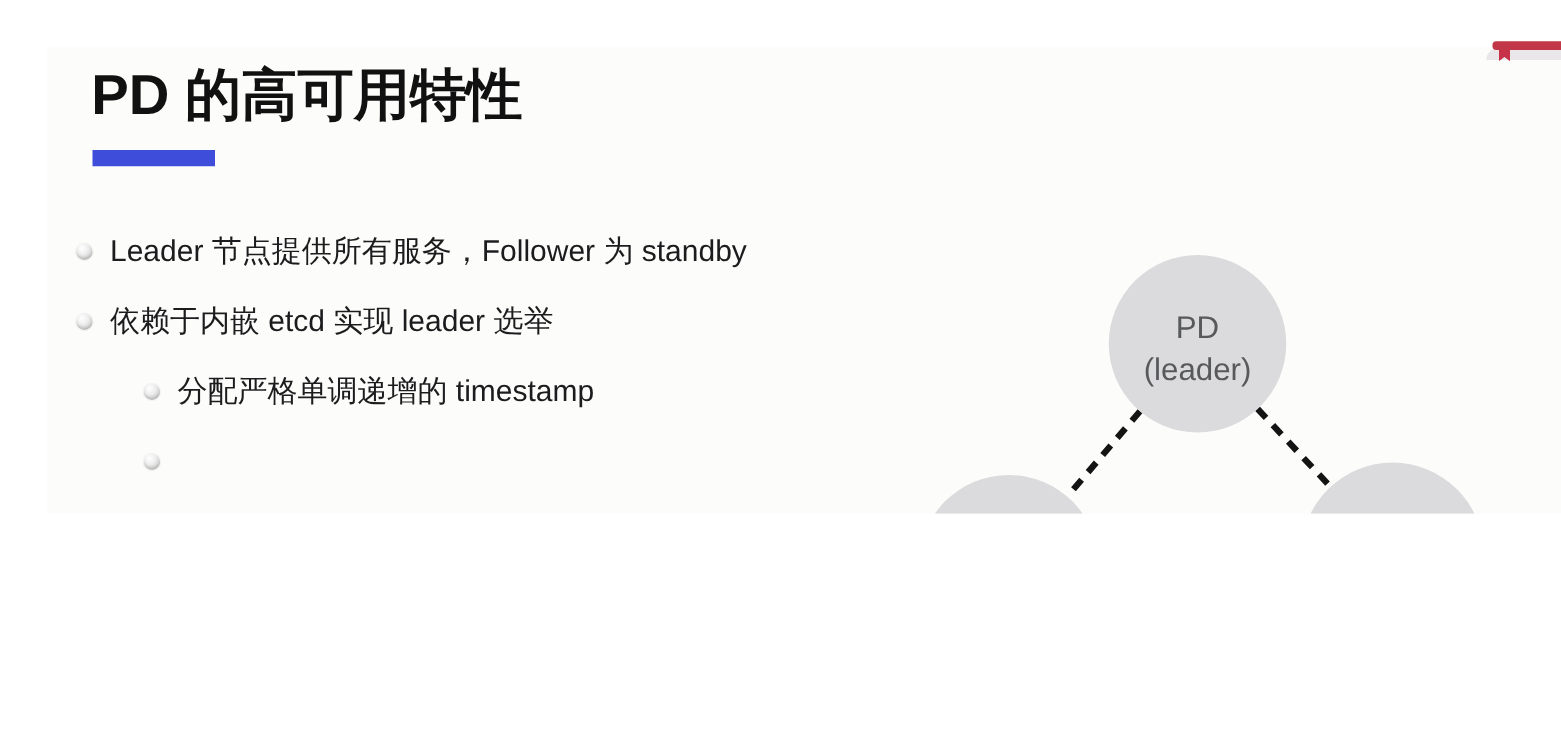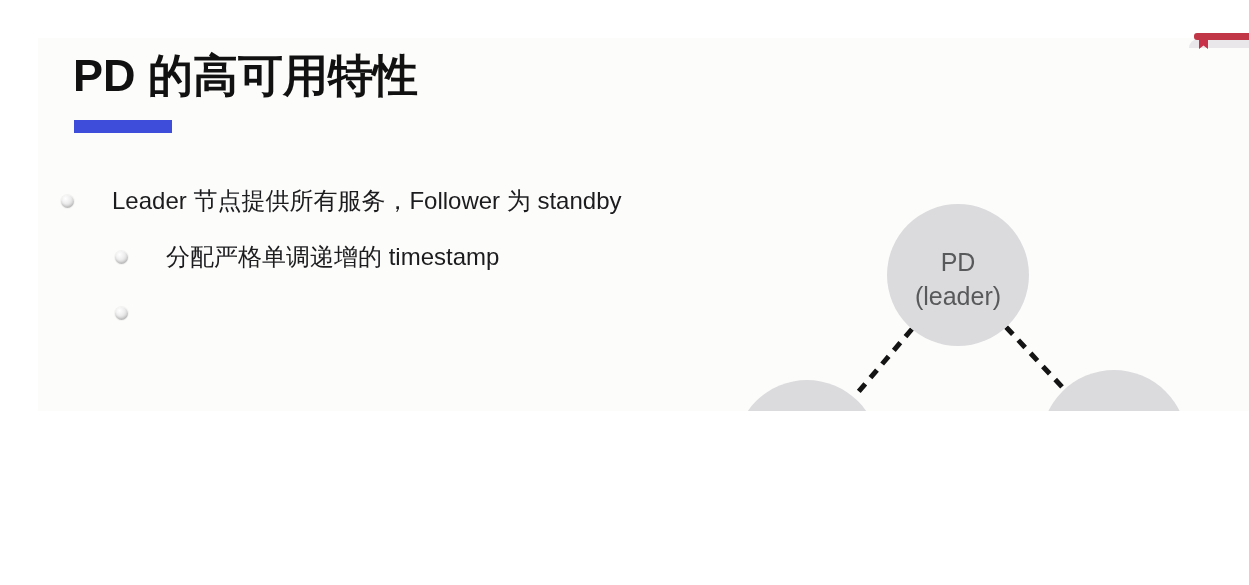--- a/index.html
+++ b/index.html
@@ -26,21 +26,21 @@
   .bullets li{
     display:flex;align-items:center;height:26px;margin:0 0 30px 0;
   }
   .bullets li.lv2{margin-left:54px;}
   .dot{
     flex:none;width:13px;height:13px;border-radius:50%;margin-right:14px;
     background:radial-gradient(circle at 35% 28%, #ffffff 0%, #ededed 40%, #d2d2d2 70%, #bdbdbd 100%);
     box-shadow:inset 0 -2px 2px rgba(0,0,0,0.10), 0 0 0 1px rgba(0,0,0,0.04);
   }
   .bt{
-    font-size:24px;color:var(--body-text);white-space:nowrap;margin-left:24px;
+    font-size:24px;color:var(--body-text);white-space:nowrap;
   }
   .diagram{position:absolute;left:700px;top:190px;width:510px;height:350px;}
   .edge{stroke:var(--edge-color);stroke-width:5;stroke-dasharray:10 8;fill:none;}
   .node{fill:var(--node-fill);}
   .nlabel{
     fill:var(--node-text);font-size:25px;text-anchor:middle;
     font-family:"Liberation Sans","DejaVu Sans",sans-serif;
   }
   .ribbon{position:absolute;top:33px;right:0;width:60px;height:15px;}
   .ribbon-strip{
@@ -65,20 +65,24 @@
   <div class="slide-bg"></div>
 
   <h1 class="page-title">PD 的高可用特性</h1>
   <div class="title-underline"></div>
 
   <ul class="bullets">
     <li class="lv1">
       <span class="dot"></span>
       <span class="bt">Leader 节点提供所有服务，Follower 为 standby</span>
     </li>
+    <li class="lv1">
+      <span class="dot"></span>
+      <span class="bt">依赖于内嵌 etcd 实现 leader 选举</span>
+    </li>
     <li class="lv2">
       <span class="dot"></span>
       <span class="bt">分配严格单调递增的 timestamp</span>
     </li>
     <li class="lv2">
       <span class="dot"></span>
     </li>
   </ul>
 
   <svg class="diagram" viewBox="700 190 510 350">

